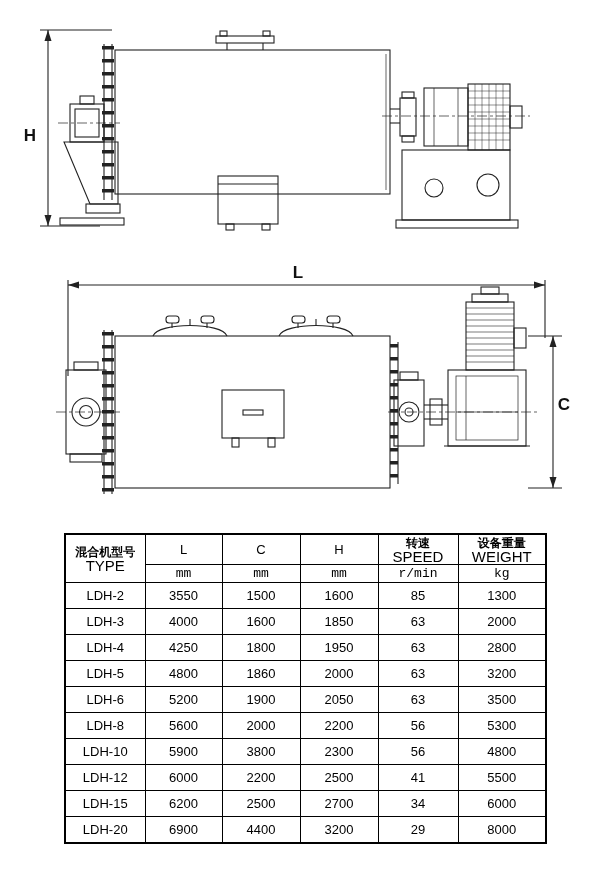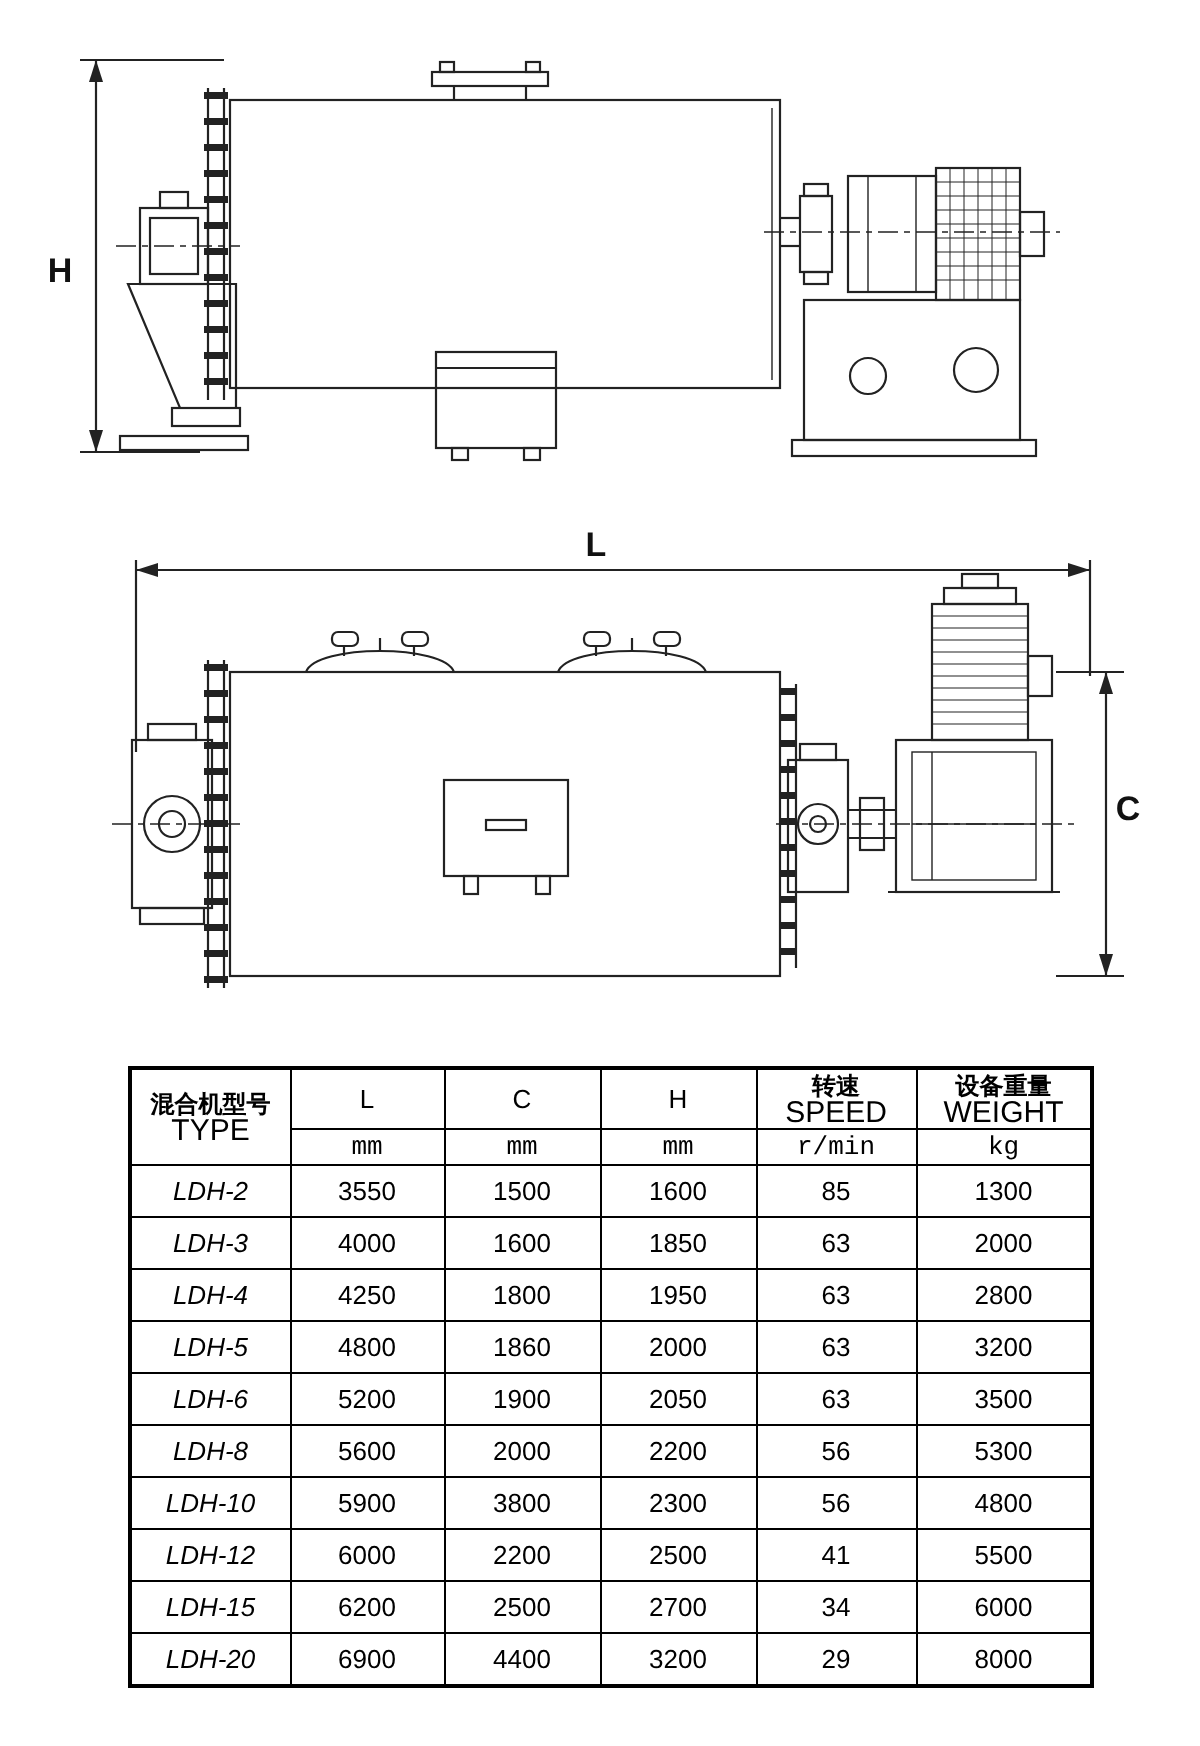--- a/index.html
+++ b/index.html
@@ -6,21 +6,21 @@
   body{width:600px;font-family:"Liberation Sans",sans-serif;color:#000;}
   .page{width:600px;padding-top:8px;}
   svg{display:block;}
   table.spec{border-collapse:collapse;margin:0 0 0 64px;width:481px;table-layout:fixed;border:2px solid #000;}
   table.spec th,table.spec td{border:1px solid #000;text-align:center;vertical-align:middle;padding:1px 0;font-size:13px;height:23px;font-weight:normal;}
   table.spec thead th{height:auto;}
   .hdr-letter{font-weight:bold;font-size:14px;height:28px;}
   .hdr-unit{font-size:13px;height:20px;font-family:Liberation Mono, monospace;}
   .hdr-cn{font-size:12px;font-weight:bold;line-height:15px;}
   .hdr-en{font-size:15px;line-height:12px;}
-  .type-cell{font-size:13px;font-style:italic;}
+  .type-cell{font-size:13px;}
 </style>
 </head>
 <body>
 
 <div class="page">
 
 <svg width="600" height="525" viewBox="0 0 600 525">
   <g stroke="#222" fill="none" stroke-width="1.1">
 
     <g>

